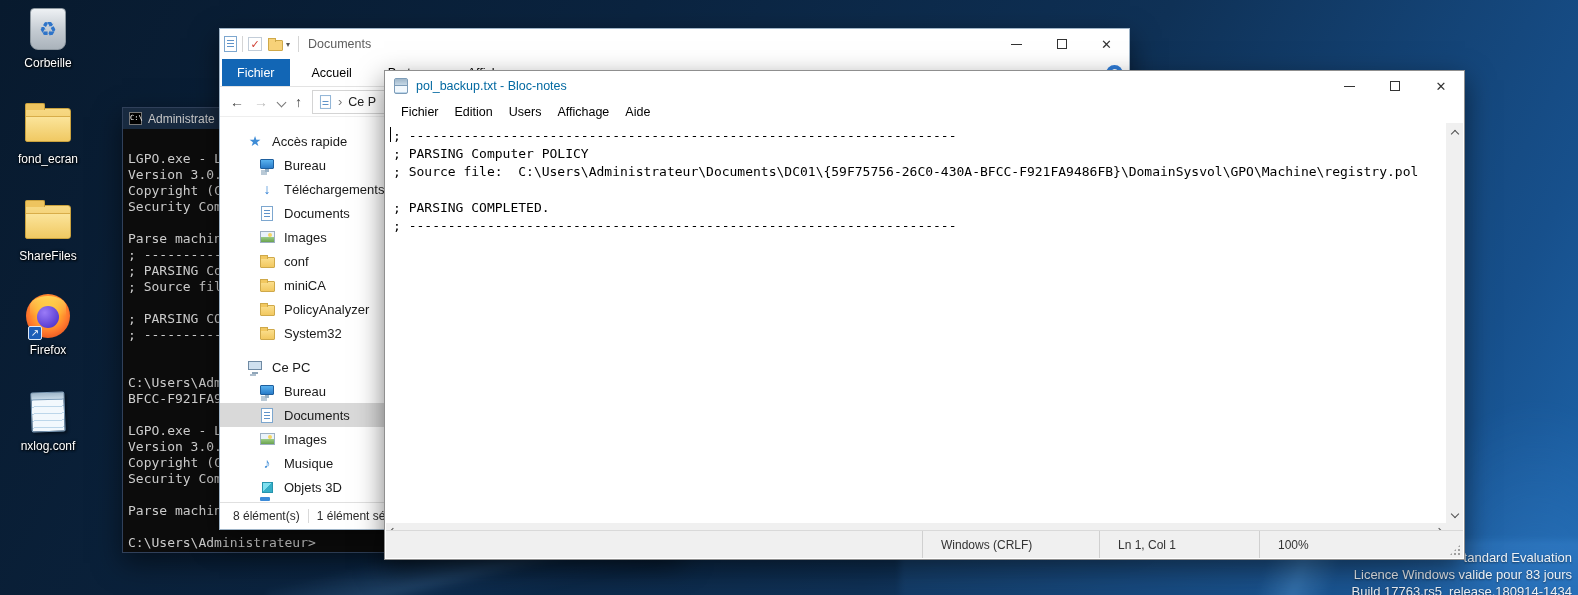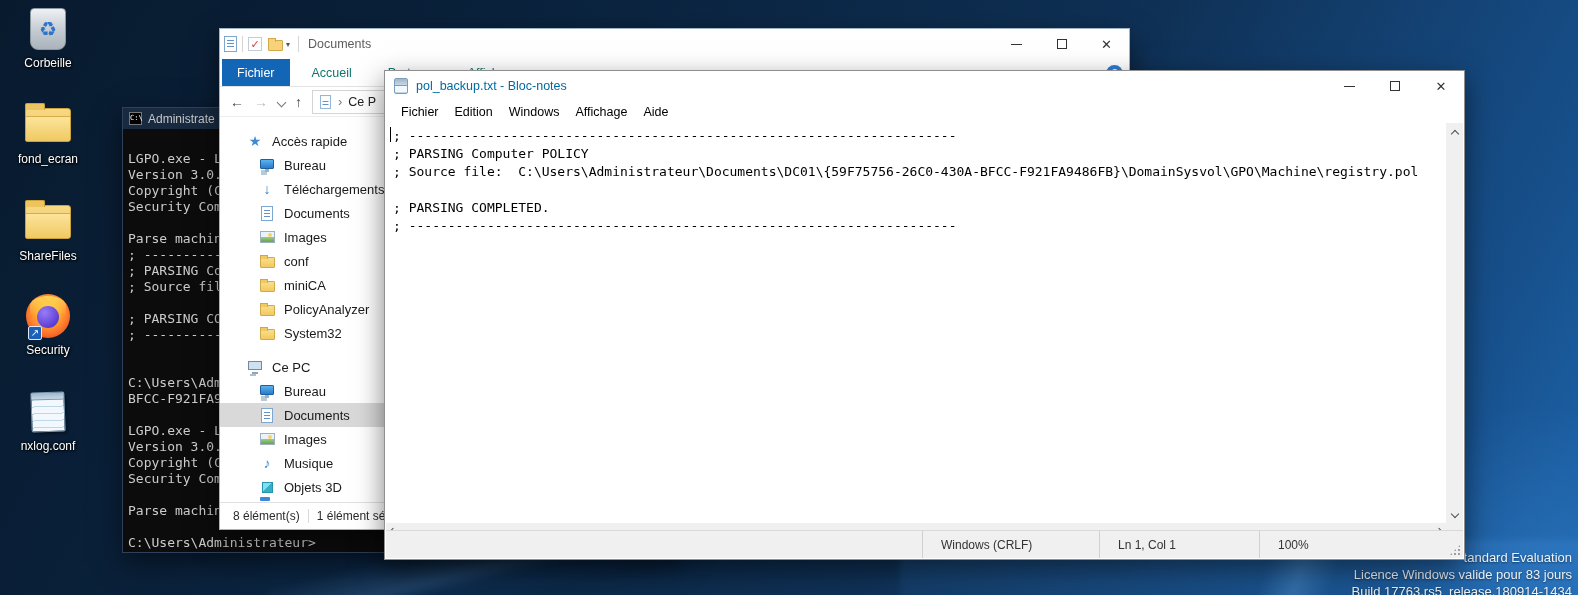--- a/index.html
+++ b/index.html
@@ -68,21 +68,21 @@
   .qat-check{width:14px;height:14px;background:#fff;border:1px solid #c3cdd8;color:#d03b2e;
        font-size:11px;line-height:12px;text-align:center;}
   .qat-folder{width:15px;height:11px;background:#f7d279;border:1px solid #cfa94a;border-radius:1px;position:relative;margin-top:2px;}
   .qat-folder::before{content:"";position:absolute;left:-1px;top:-3px;width:6px;height:3px;background:#f7d279;border:1px solid #cfa94a;border-bottom:none;}
   .qat-drop{font-size:8px;color:#555;margin:0 3px;}
   .ex-controls{position:absolute;right:0;top:0;height:30px;display:flex;}
   .ctl-btn{width:45px;height:100%;display:flex;align-items:center;justify-content:center;font-size:13px;color:#333;}
   .sq{width:10px;height:10px;border:1px solid #333;}
   .dash{width:11px;height:1px;background:#333;}
   .ex-tabs{height:28px;display:flex;align-items:stretch;border-bottom:1px solid #e3e3e3;position:relative;background:#fff;}
-  .ex-tab{padding:0 14px;font-size:12.5px;color:#0f766e;display:flex;align-items:center;margin-left:8px;}
+  .ex-tab{padding:0 14px;font-size:12.5px;color:#000000;display:flex;align-items:center;margin-left:8px;}
   .ex-tab.file{background:#1266b5;color:#fff;margin-left:2px;padding:0 15px;}
   .ex-ribbon-right{position:absolute;right:6px;top:6px;display:flex;align-items:center;gap:14px;}
   .chev{width:7px;height:7px;border-right:1.6px solid #777;border-bottom:1.6px solid #777;transform:rotate(45deg);margin-top:-3px;}
   .help-circle{width:17px;height:17px;border-radius:50%;background:#2e7bd6;color:#fff;font-size:11px;
        font-weight:bold;text-align:center;line-height:17px;}
   .ex-address{height:30px;display:flex;align-items:center;padding-left:10px;gap:10px;border-bottom:1px solid #eee;}
   .nav-a{font-size:14px;color:#444;}
   .nav-a.dis{color:#bcbcbc;}
   .addr-box{height:24px;border:1px solid #d4d4d4;display:flex;align-items:center;gap:6px;
        padding:0 6px;flex:1;margin-right:0;font-size:12.5px;color:#222;white-space:nowrap;overflow:hidden;}
@@ -172,21 +172,21 @@
     <div class="lbl">ShareFiles</div>
   </div>
   <div class="dicon" style="left:2px;top:293px;">
     <div class="glyph">
       <div class="ffx">
         <div class="flame"></div>
           <div class="globe"></div>
         <div class="shortcut-badge">↗</div>
       </div>
     </div>
-    <div class="lbl">Security</div>
+    <div class="lbl">Firefox</div>
   </div>
   <div class="dicon" style="left:2px;top:389px;">
     <div class="glyph">
         <div class="notepad-pad"></div>
       </div>
     <div class="lbl">nxlog.conf</div>
   </div>
 
   <div class="watermark">
     <div>tandard Evaluation</div>
@@ -376,21 +376,21 @@
           </div>
         <div class="ctl-btn" style="width:46px;">
             <span class="sq"></span>
           </div>
         <div class="ctl-btn" style="width:46px;">✕</div>
       </div>
     </div>
     <div class="np-menus">
       <span class="np-menu">Fichier</span>
       <span class="np-menu">Edition</span>
-      <span class="np-menu">Windows</span>
+      <span class="np-menu">Users</span>
       <span class="np-menu">Affichage</span>
       <span class="np-menu">Aide</span>
     </div>
     <div class="np-text">
       <div class="np-line">; ----------------------------------------------------------------------</div>
       <div class="np-line">; PARSING Computer POLICY</div>
       <div class="np-line">; Source file:  C:\Users\Administrateur\Documents\DC01\{59F75756-26C0-430A-BFCC-F921FA9486FB}\DomainSysvol\GPO\Machine\registry.pol</div>
       <div class="np-line"></div>
       <div class="np-line">; PARSING COMPLETED.</div>
       <div class="np-line">; ----------------------------------------------------------------------</div>

